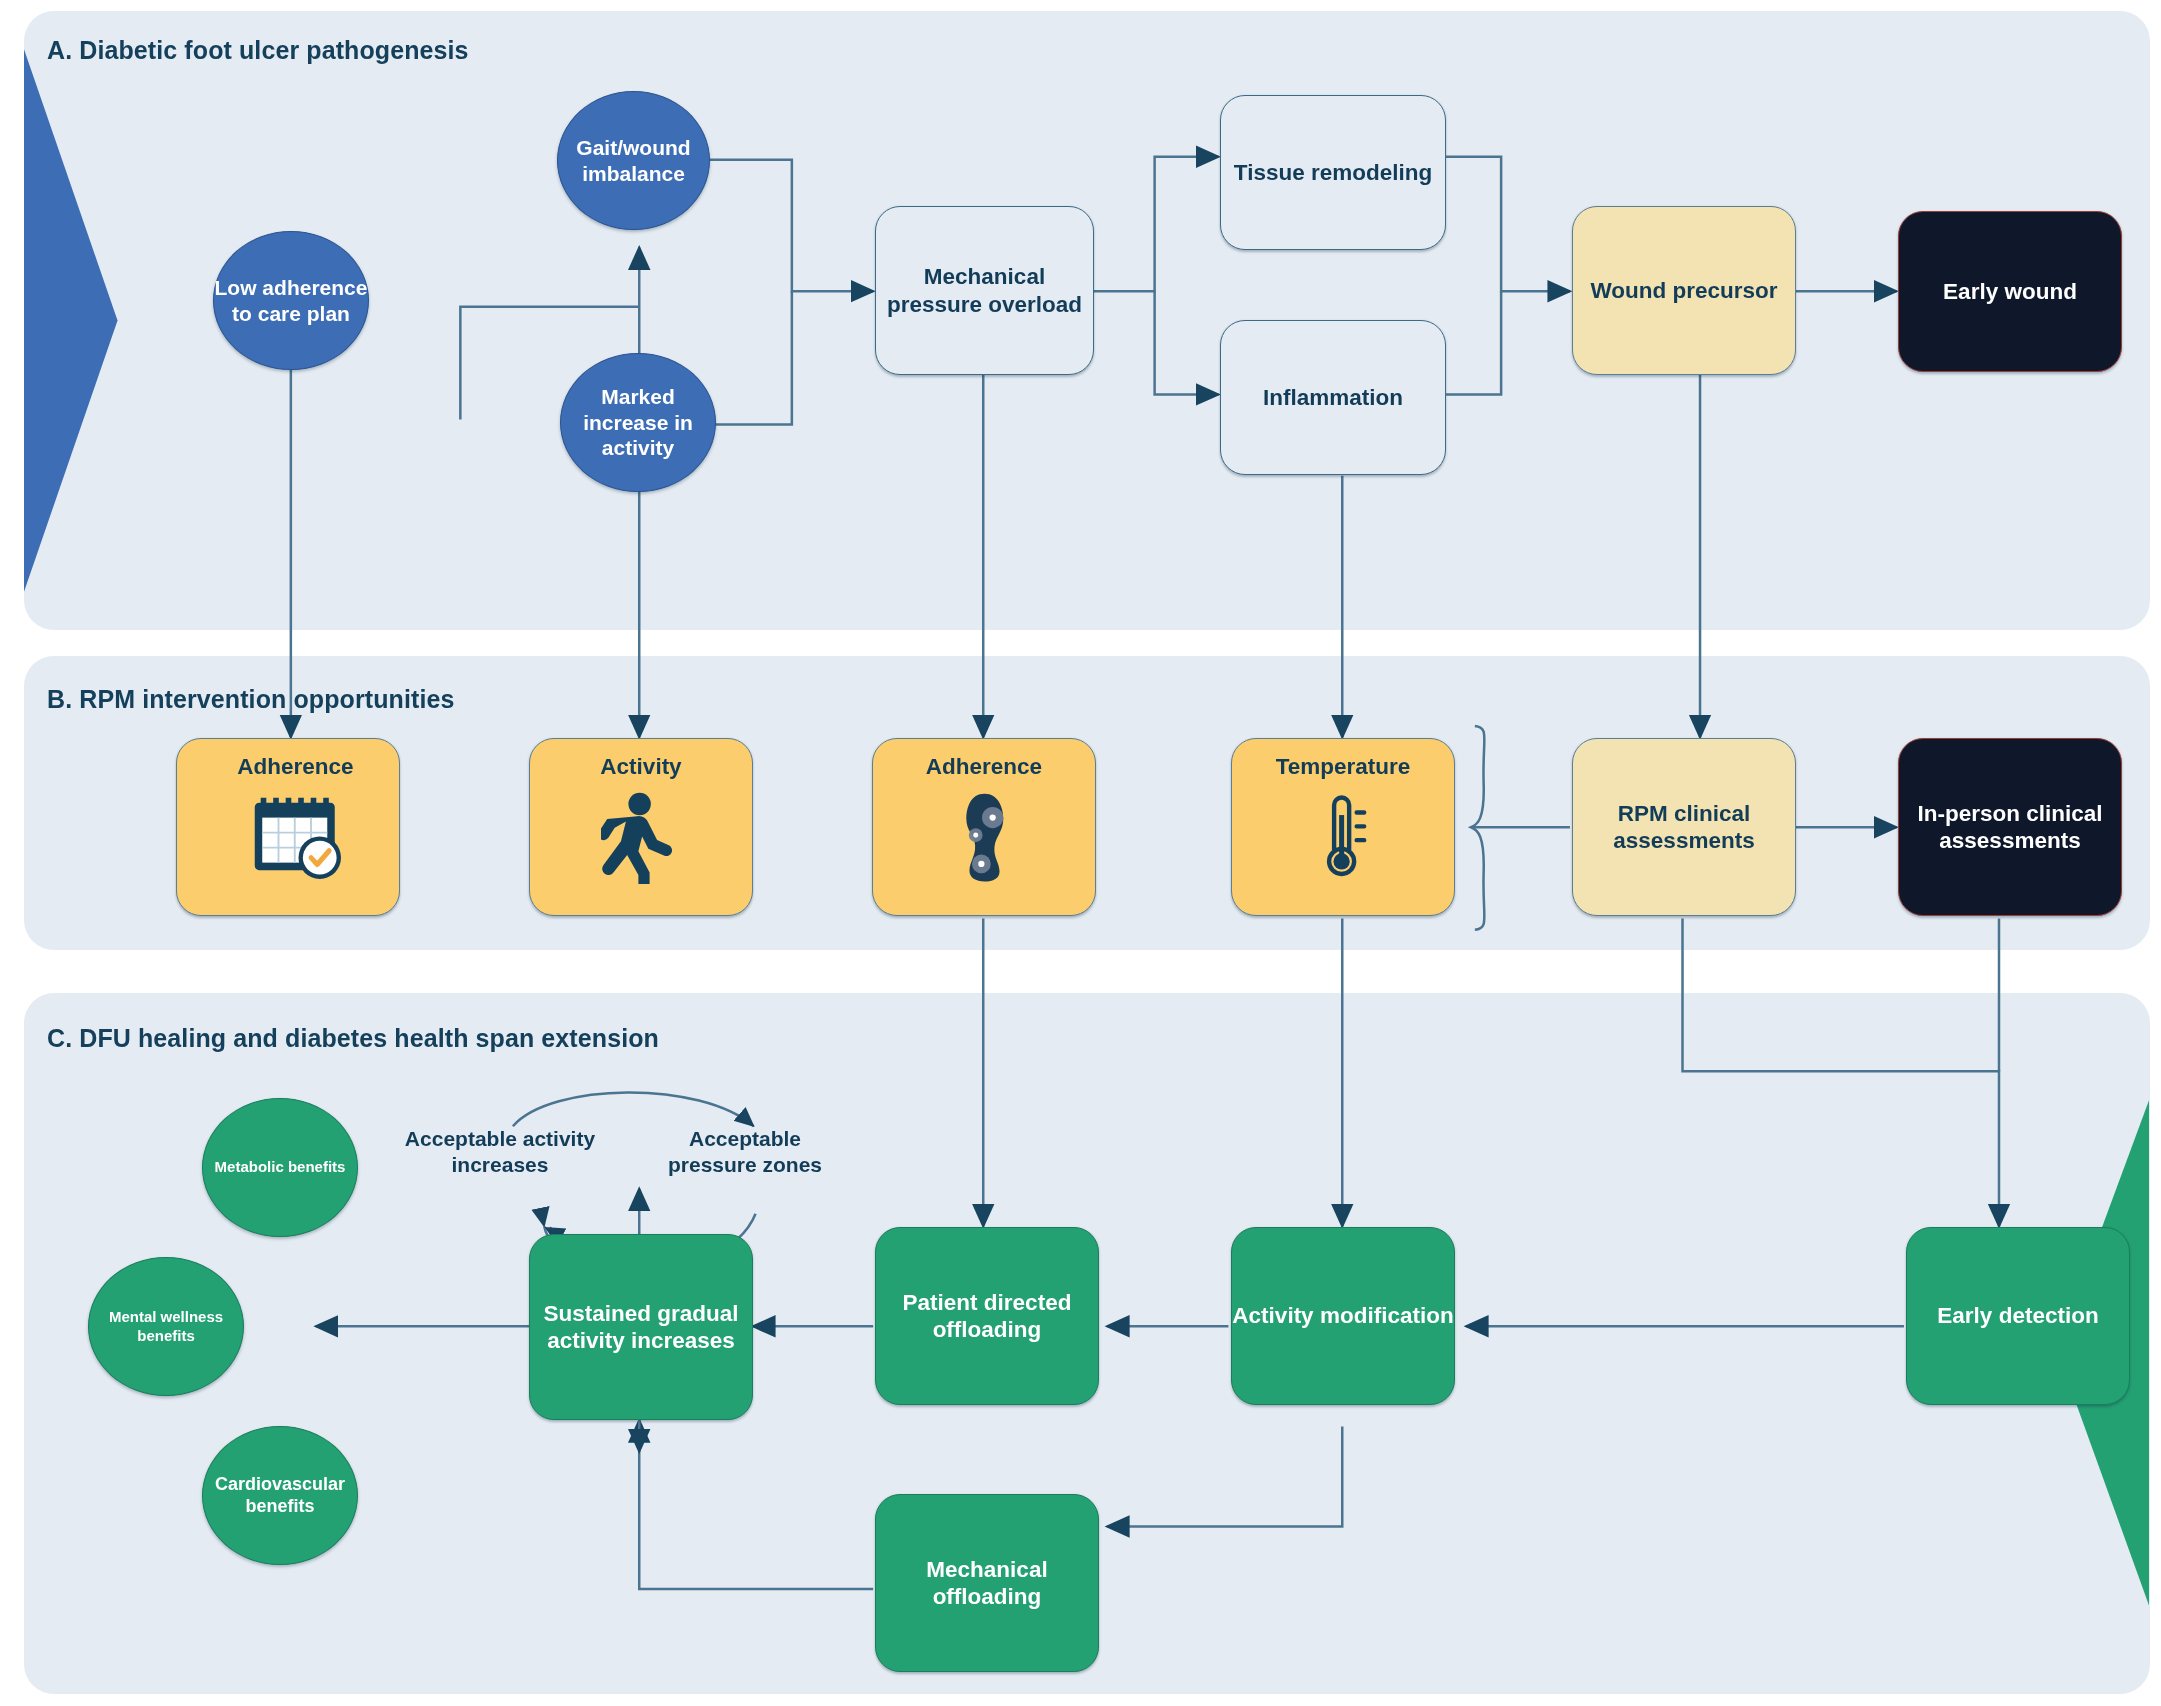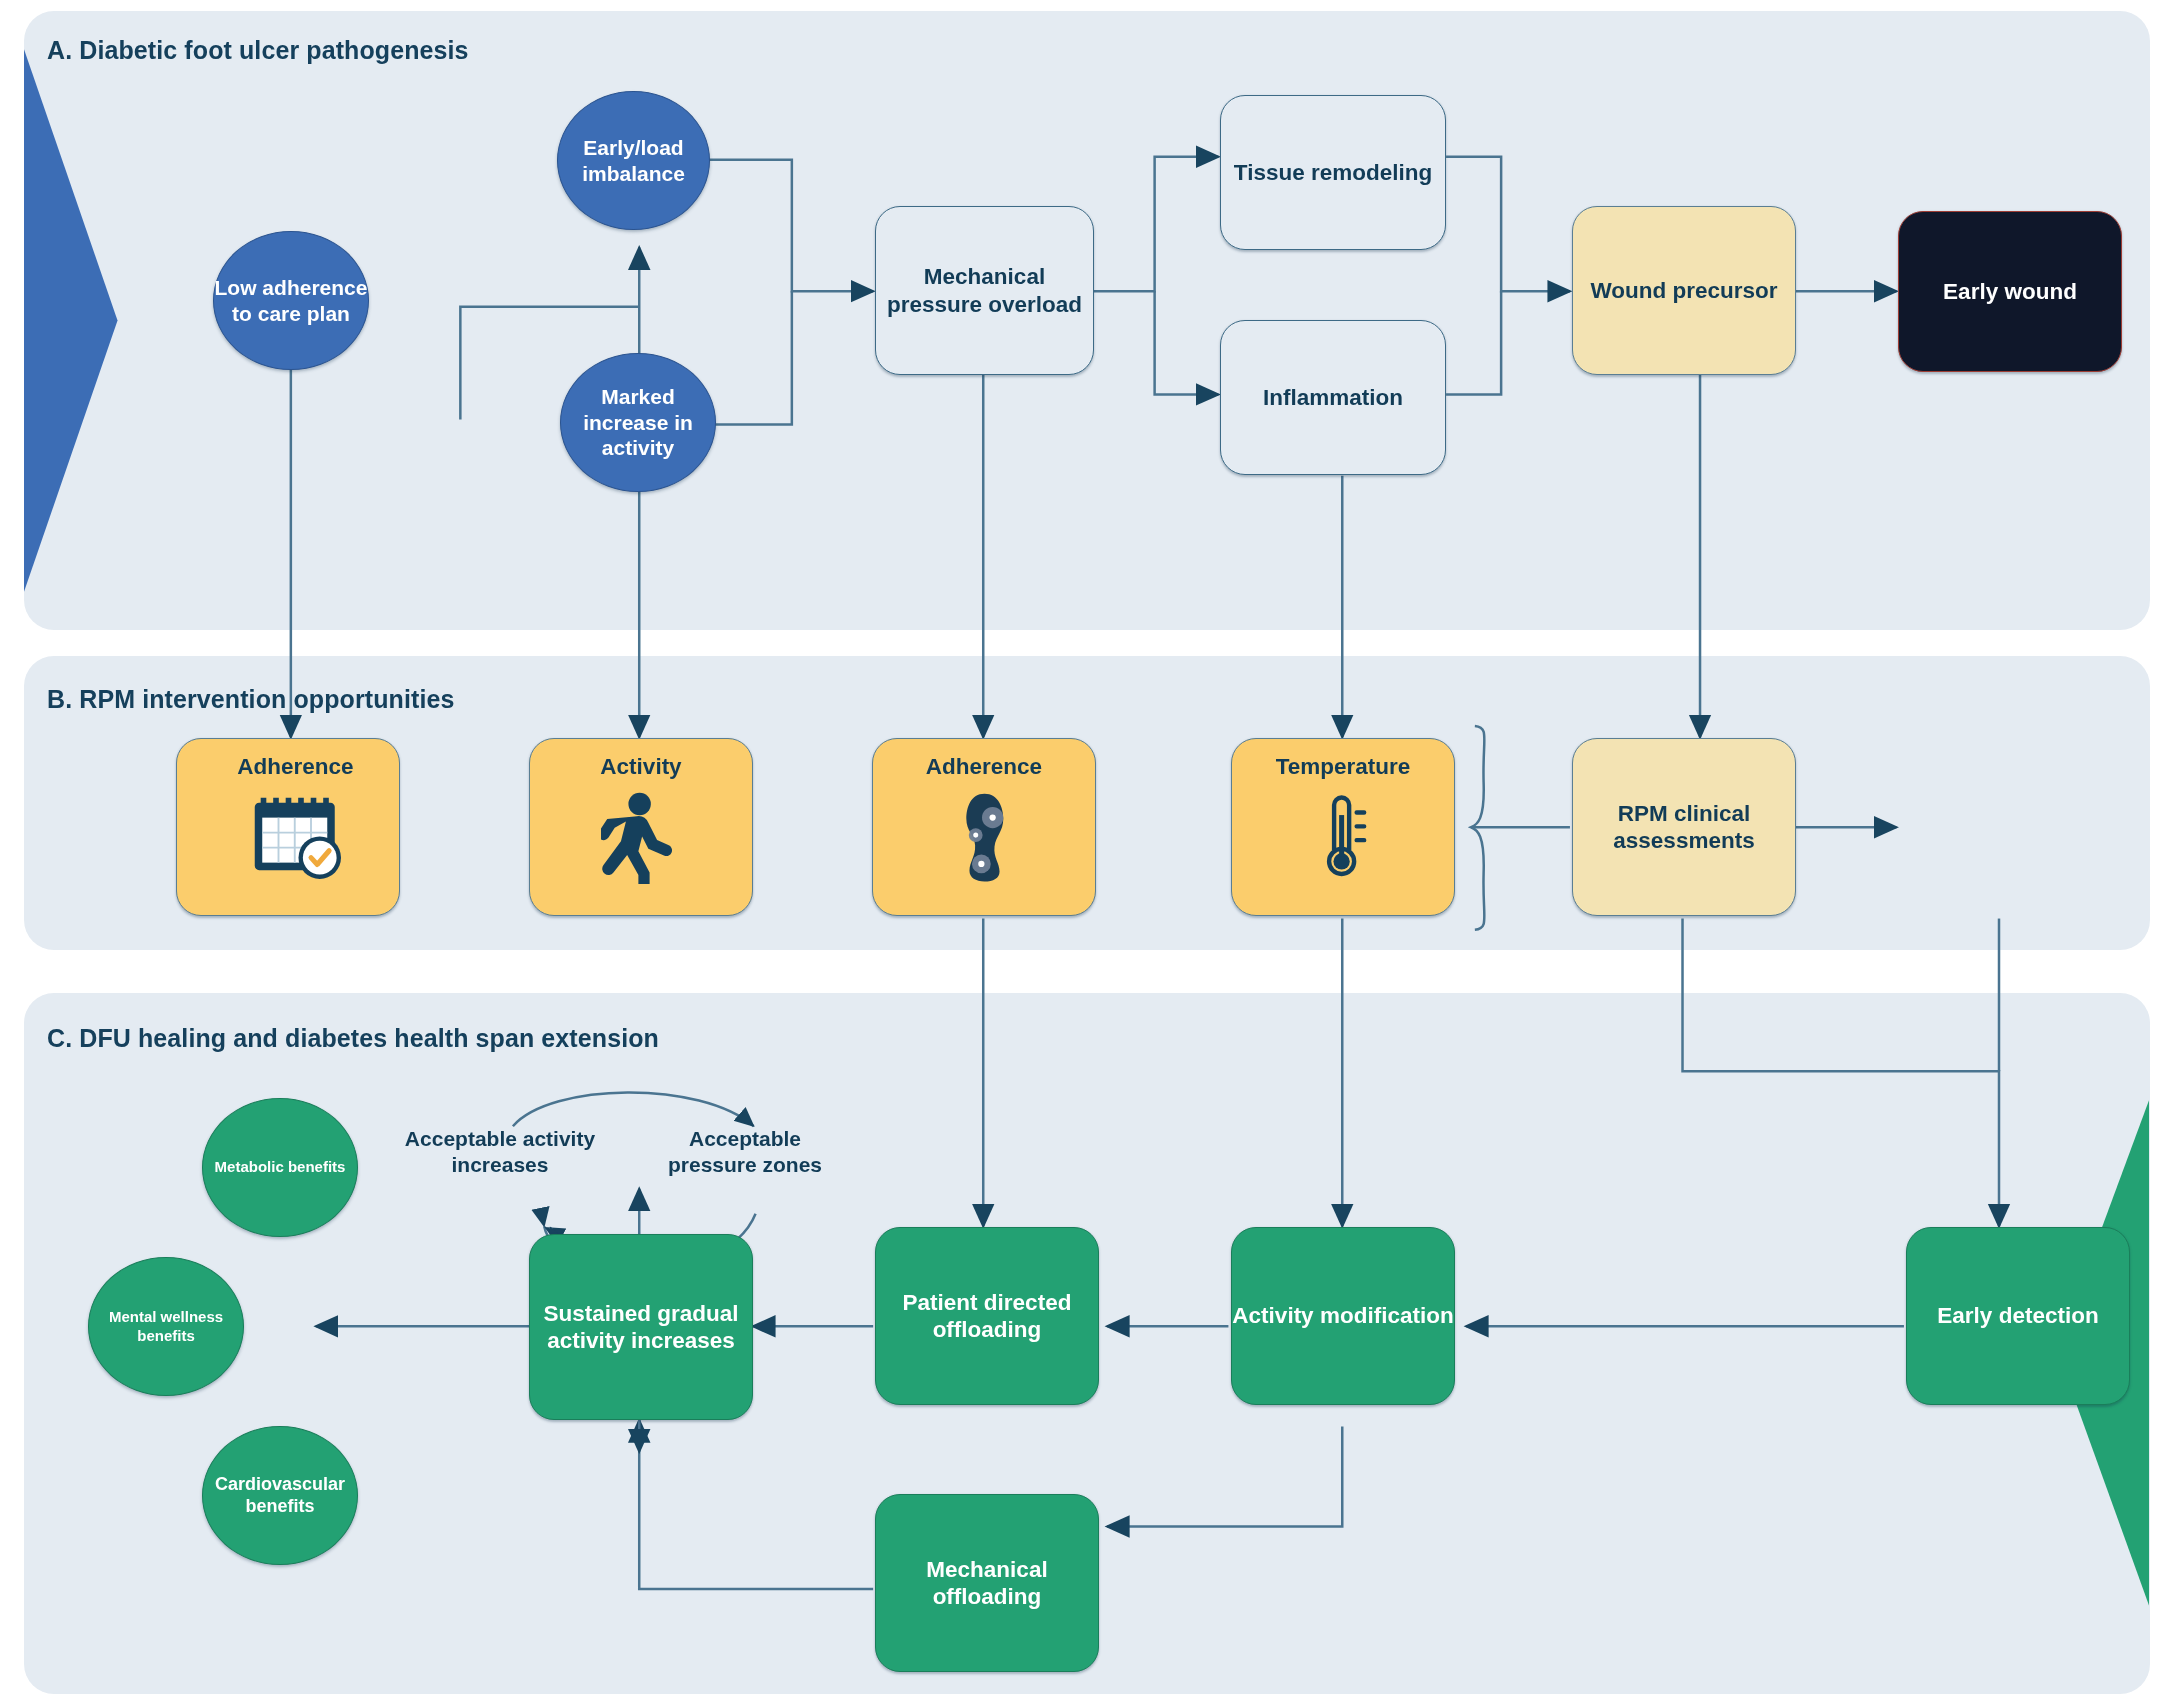--- a/index.html
+++ b/index.html
@@ -123,21 +123,21 @@
     </g>
   </svg>
 
   <div class="panel-title" style="left:47px;top:36px;">A.  Diabetic foot ulcer pathogenesis</div>
 
   <div class="node circ blue-circ" style="left:213px;top:231px;width:156px;height:139px;">
     <span>Low adherence to care plan</span>
   </div>
 
   <div class="node circ blue-circ" style="left:557px;top:91px;width:153px;height:139px;">
-    <span>Early/load imbalance</span>
+    <span>Gait/wound imbalance</span>
   </div>
 
 
   <div class="node circ blue-circ" style="left:560px;top:353px;width:156px;height:139px;">
     <span>Marked increase in activity</span>
   </div>
 
   <div class="node rect plain-rect" style="left:875px;top:206px;width:219px;height:169px;">
     <span>Mechanical pressure overload</span>
   </div>
@@ -221,20 +221,23 @@
           <path d="M76 36 h12 M76 58 h12 M76 80 h12"></path>
         </g>
       </svg>
     </span>
   </div>
 
   <div class="node rect tan-rect" style="left:1572px;top:738px;width:224px;height:178px;">
     <span>RPM clinical assessments</span>
   </div>
 
+  <div class="node rect red-rect" style="left:1898px;top:738px;width:224px;height:178px;">
+    <span>In-person clinical assessments</span>
+  </div>
 
   <div class="panel-title" style="left:47px;top:1024px;">C. DFU healing and diabetes health span extension</div>
 
   <div class="node circ green-circ" style="left:202px;top:1098px;width:156px;height:139px;">
     <span>Metabolic benefits</span>
   </div>
 
   <div class="node circ green-circ" style="left:88px;top:1257px;width:156px;height:139px;">
     <span>Mental wellness benefits</span>
   </div>

